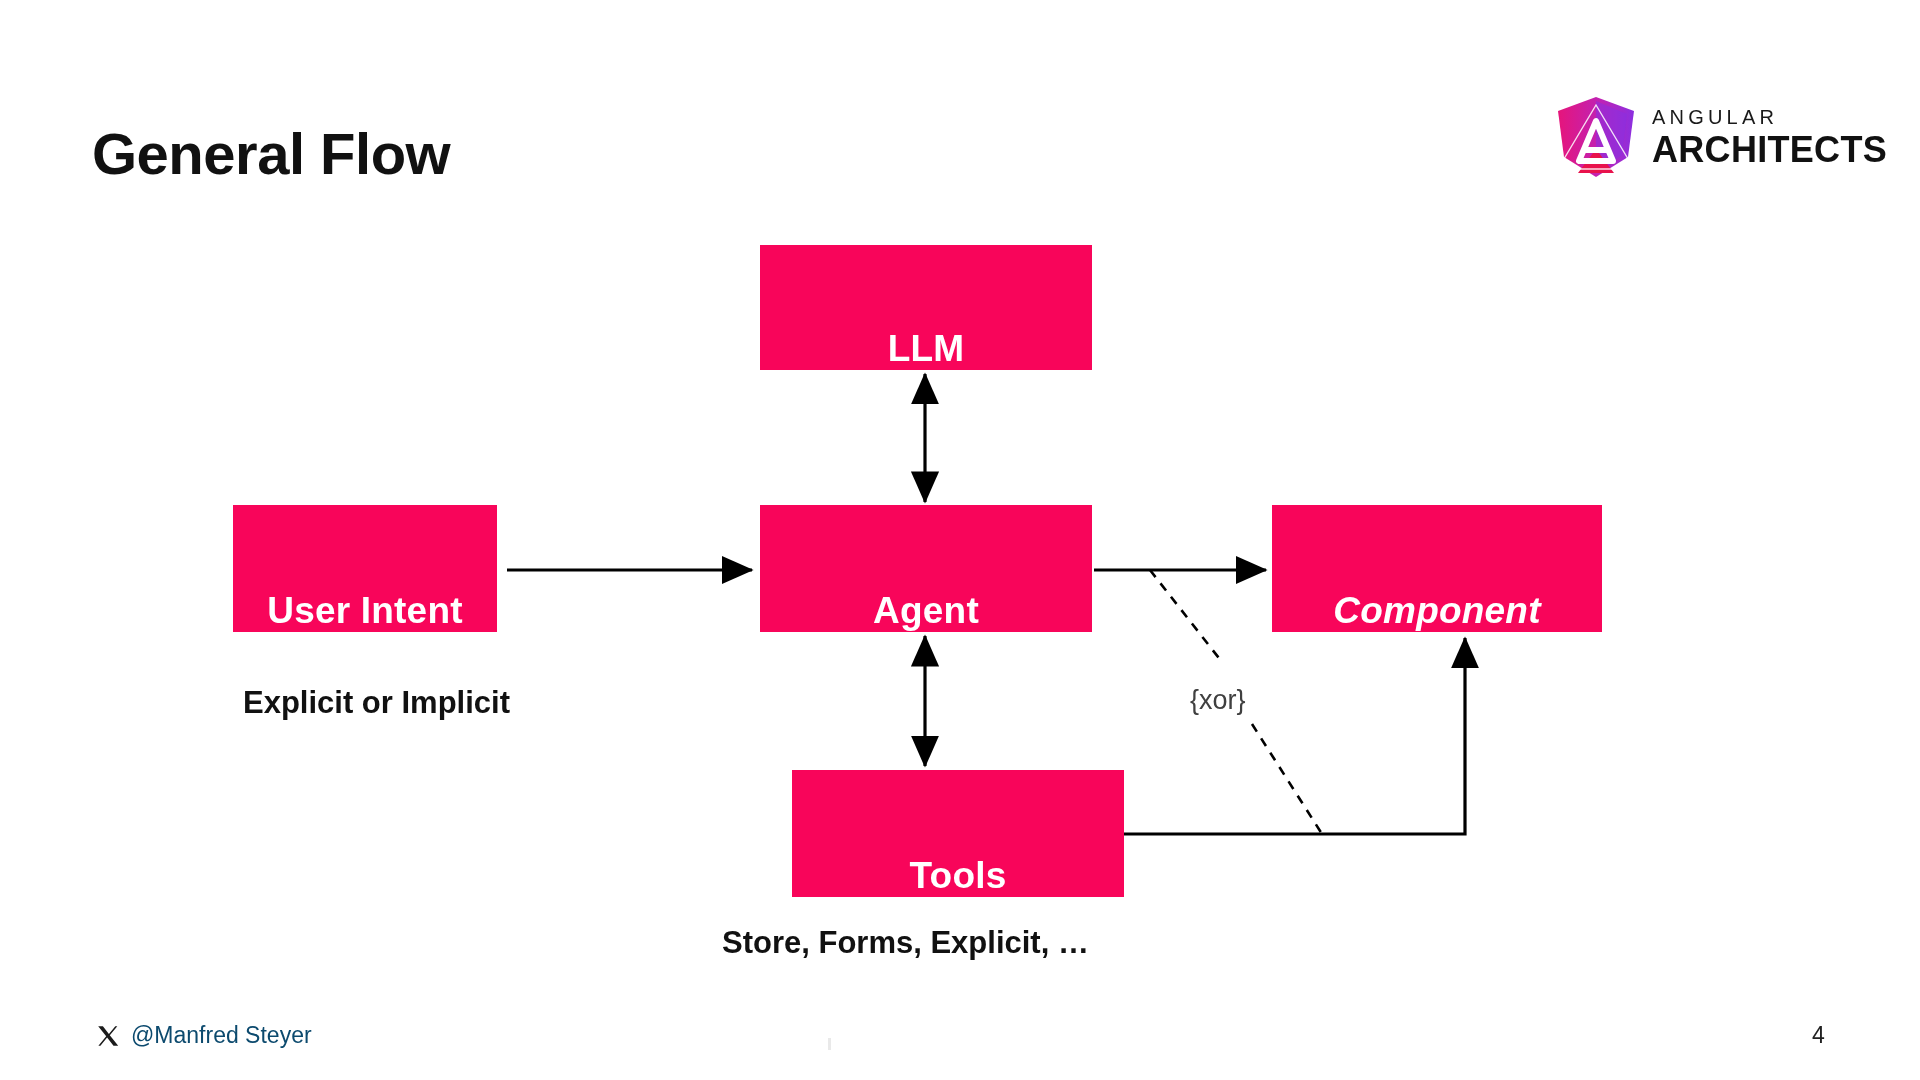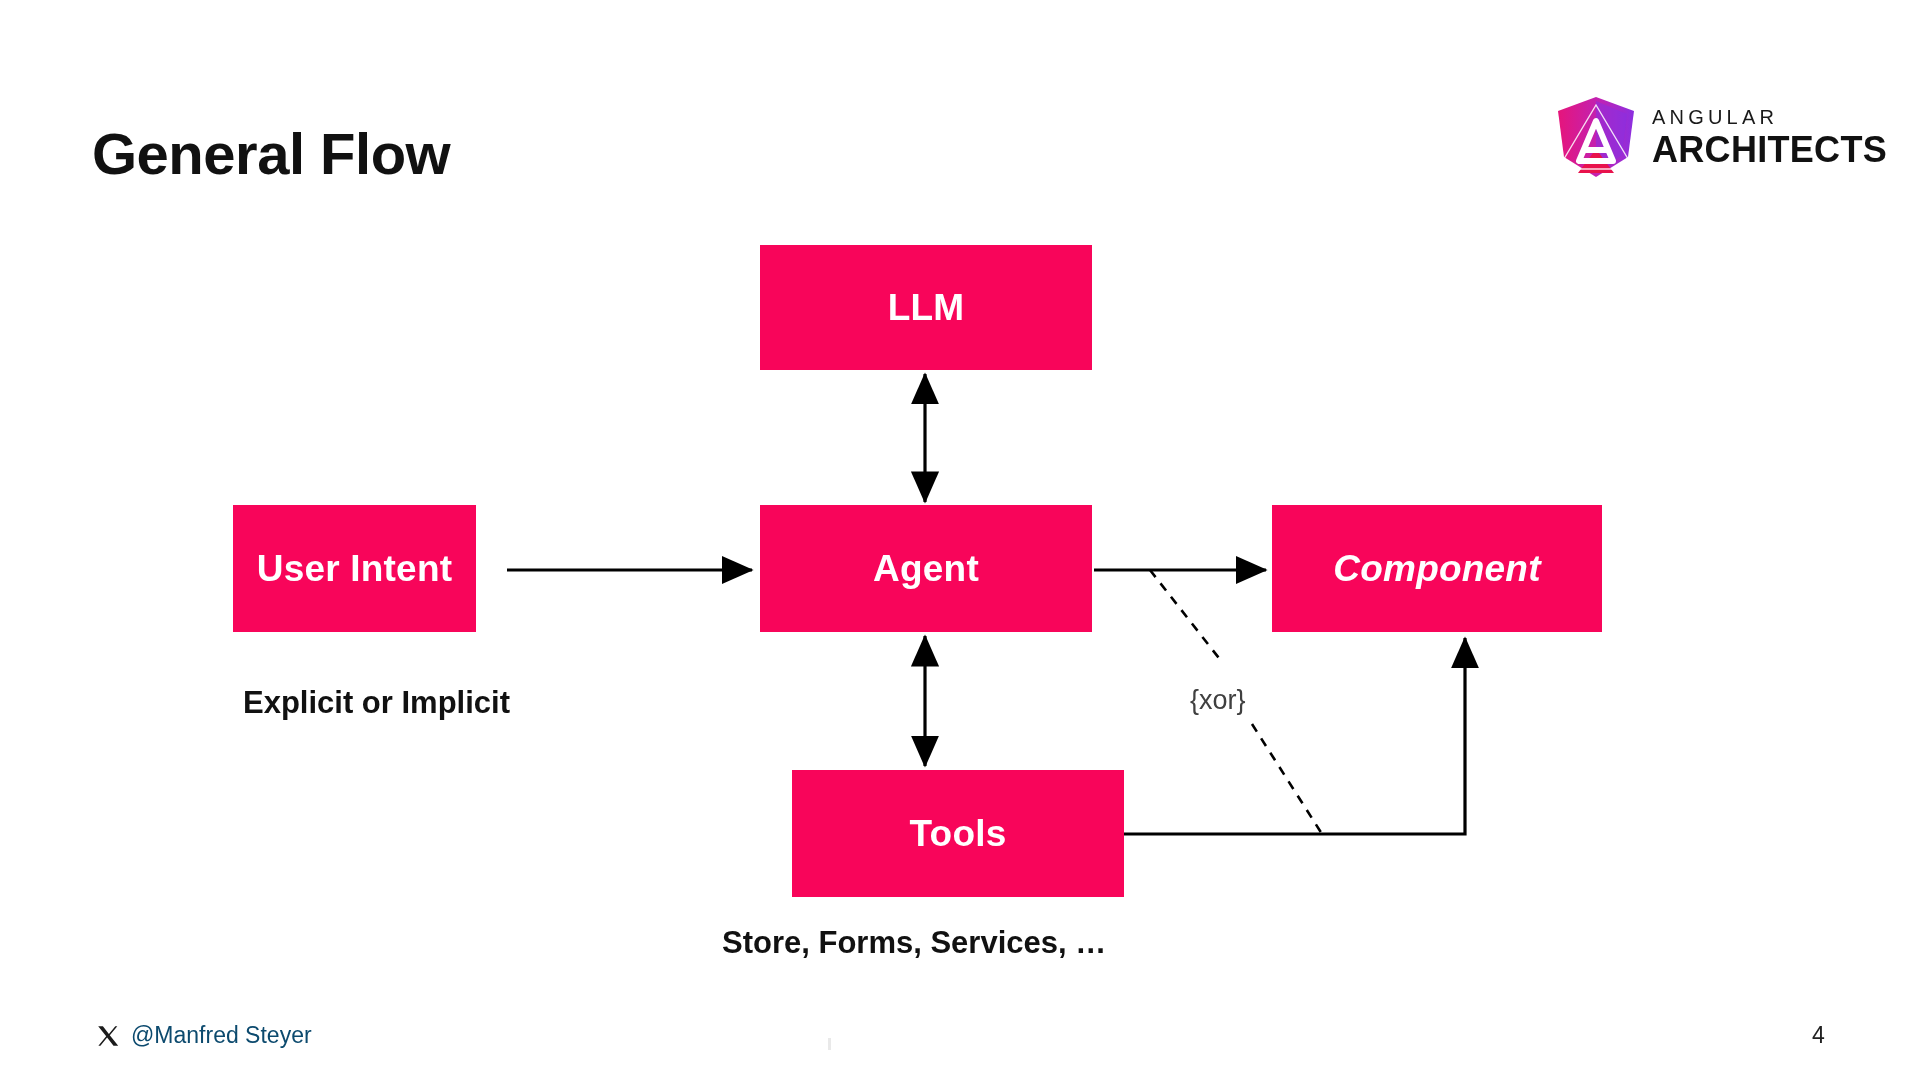--- a/index.html
+++ b/index.html
@@ -70,31 +70,31 @@
     position: absolute;
     left: 0;
     top: 0;
     width: 1920px;
     height: 1080px;
   }
   .node-box {
     position: absolute;
     background: #F8055A;
     display: flex;
-    align-items: center;
+    align-items: flex-end;
     justify-content: center;
     color: #ffffff;
     font-size: 37px;
     font-weight: bold;
     letter-spacing: 0.2px;
   }
   #node-llm       { left: 760px;  top: 245px; width: 332px; height: 125px; }
   #node-agent     { left: 760px;  top: 505px; width: 332px; height: 127px; }
   #node-tools     { left: 760px;  top: 770px; width: 332px; height: 127px; margin-left: 32px; }
-  #node-userintent{ left: 233px;  top: 505px; width: 243px; height: 127px; }
+  #node-userintent{ left: 233px;  top: 505px; width: 264px; height: 127px; }
   #node-component { left: 1272px; top: 505px; width: 330px; height: 127px; font-style: italic; }
 
   .caption {
     position: absolute;
     font-size: 31px;
     font-weight: bold;
     color: #111111;
     white-space: nowrap;
   }
   #caption-user-intent { left: 243px; top: 685px; }
@@ -215,21 +215,21 @@
   <div class="node-box" id="node-userintent">
     <span>User Intent</span>
   </div>
 
   <div class="node-box" id="node-component">
     <span>Component</span>
   </div>
 
   <div class="caption" id="caption-user-intent">Explicit or Implicit</div>
 
-  <div class="caption" id="caption-tools">Store, Forms, Services, …</div>
+  <div class="caption" id="caption-tools">Store, Forms, Explicit, …</div>
 
   <div id="xor-label">{xor}</div>
 </div>
 
 <div id="footer-handle">
   <span class="x-glyph">
     <svg width="24" height="24" viewBox="0 0 24 24" xmlns="http://www.w3.org/2000/svg">
       <path d="M2.2 2.2 L10.2 12.2 L2.4 21.8 L4.4 21.8 L11.1 13.6 L17.5 21.8 L22.2 21.8 L13.8 11.2 L21.3 2.2 L19.3 2.2 L12.9 9.9 L6.9 2.2 Z" fill="#1b1b1b"></path>
     </svg>
   </span>

